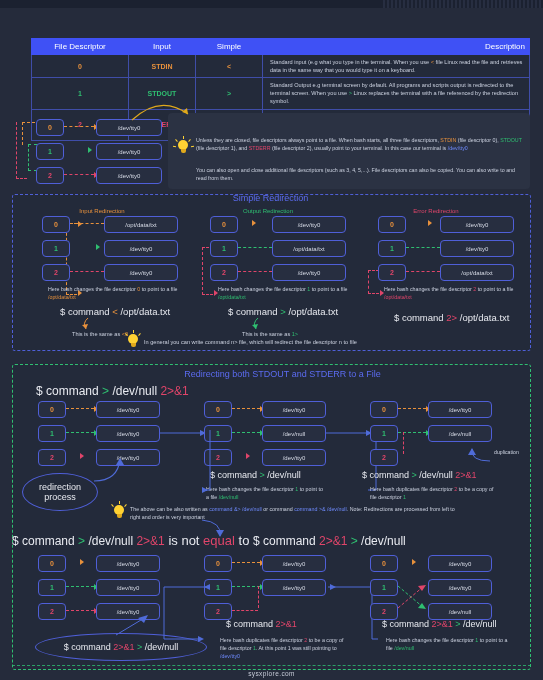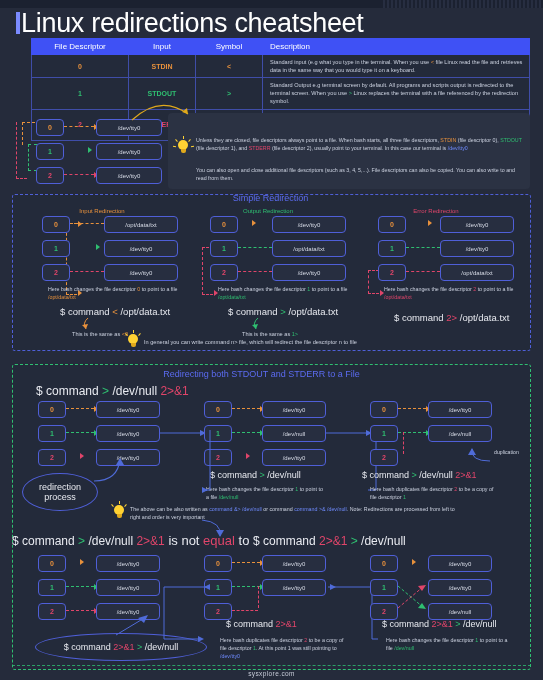--- a/index.html
+++ b/index.html
@@ -16,21 +16,21 @@
   .topstrip:after{content:"";position:absolute;right:0;top:0;width:160px;height:8px;
      background:repeating-linear-gradient(90deg,#2a3145 0 2px,#1b2130 2px 4px);opacity:.8;}
 
   
   .title{position:absolute;left:16px;top:8px;font-size:27px;font-weight:400;color:#fff;letter-spacing:-.3px;white-space:nowrap;}
   .title .bar{display:inline-block;width:4px;height:22px;background:#7b8bff;vertical-align:-2px;margin-right:1px;}
 
   
   .fd-table{position:absolute;left:31px;top:38px;width:499px;border-collapse:collapse;font-size:6.2px;}
   .fd-table th{background:#3f51f5;color:#fff;font-weight:400;font-size:8px;padding:3px 4px;text-align:center;border:1px solid #3f51f5;}
-  .fd-table th.desc{text-align:left;padding-left:7px;}
+  .fd-table th.desc{text-align:right;padding-left:7px;}
   .fd-table td{border:1px solid #3f4da8;padding:3px 4px;vertical-align:middle;background:#232a3a;}
   .fd-table td.c{text-align:center;font-size:7px;font-weight:bold;}
   .fd-table td.d{font-size:5.6px;line-height:1.45;color:#ccd2e0;padding-left:7px;}
   .col-fd{width:88px;}.col-ab{width:58px;}.col-sy{width:58px;}
 
   .c-orange{color:#e8913c;}.c-green{color:#2fbf71;}.c-red{color:#e0456a;}
   .c-blue{color:#6f8bff;}
 
   
   .fdbox{position:absolute;width:26px;height:15px;border:1px solid #4f5fd8;border-radius:4px;
@@ -76,30 +76,27 @@
   .leftbrace.o{border-color:#e8913c;}
   .leftbrace.g{border-color:#2fbf71;}
   .curve{position:absolute;}
 </style>
 </head>
 <body>
 
 <div class="page">
   <div class="topstrip"></div>
 
-  <div class="title">
-    <span class="bar"></span><span>Linux redirections cheatsheet</span>
-  </div>
 
   <table class="fd-table">
     <tbody>
         <tr>
       <th class="col-fd">File Descriptor</th>
       <th class="col-ab">Input</th>
-      <th class="col-sy">Symbol</th>
+      <th class="col-sy">Simple</th>
       <th class="desc">Description</th>
     </tr>
     <tr>
       <td class="c c-orange">0</td>
       <td class="c c-orange">STDIN</td>
       <td class="c c-orange">&lt;</td>
       <td class="d"><span>Standard input (e.g what you type in the terminal. When you use </span><span class="c-orange">&lt;</span><span> file Linux read the file and retrieves data in the same way that  you would type it on a keyboard.</span></td>
     </tr>
     <tr>
       <td class="c c-green">1</td>
@@ -255,21 +252,21 @@
   <div class="bulb" style="left:126px;top:333px;">
     <div class="glass"></div>
       <div class="base"></div>
     <div class="ray" style="left:6.5px;top:-3px;"></div>
     <div class="ray" style="left:0px;top:0px;transform:rotate(-40deg);"></div>
     <div class="ray" style="left:13px;top:0px;transform:rotate(40deg);"></div>
   </div>
   <div class="smallnote" style="left:144px;top:339px;">In general you can write command n&gt; file, which will redirect the file descriptor n to file</div>
 
   <div class="sectionbox green" style="left:12px;top:364px;width:517px;height:304px;"></div>
-  <div class="sectitle" style="left:3px;top:369px;width:517px;">Redirecting both STDOUT and STDERR to a File</div>
+  <div class="sectitle" style="left:24px;top:369px;width:517px;">Redirecting both STDOUT and STDERR to a File</div>
 
   <div class="bigcmd" style="left:36px;top:384px;">
     <span>$ command  </span><span class="c-green">&gt;</span><span> /dev/null </span><span class="c-red">2&gt;&amp;1</span>
   </div>
 
   <div>
     <div class="fdbox c-orange" style="left:38px;top:401px;">0</div>
     <div class="fdbox c-green" style="left:38px;top:425px;">1</div>
     <div class="fdbox c-red" style="left:38px;top:449px;">2</div>
     <div class="arrow" style="left:66px;top:408px;width:28px;">

